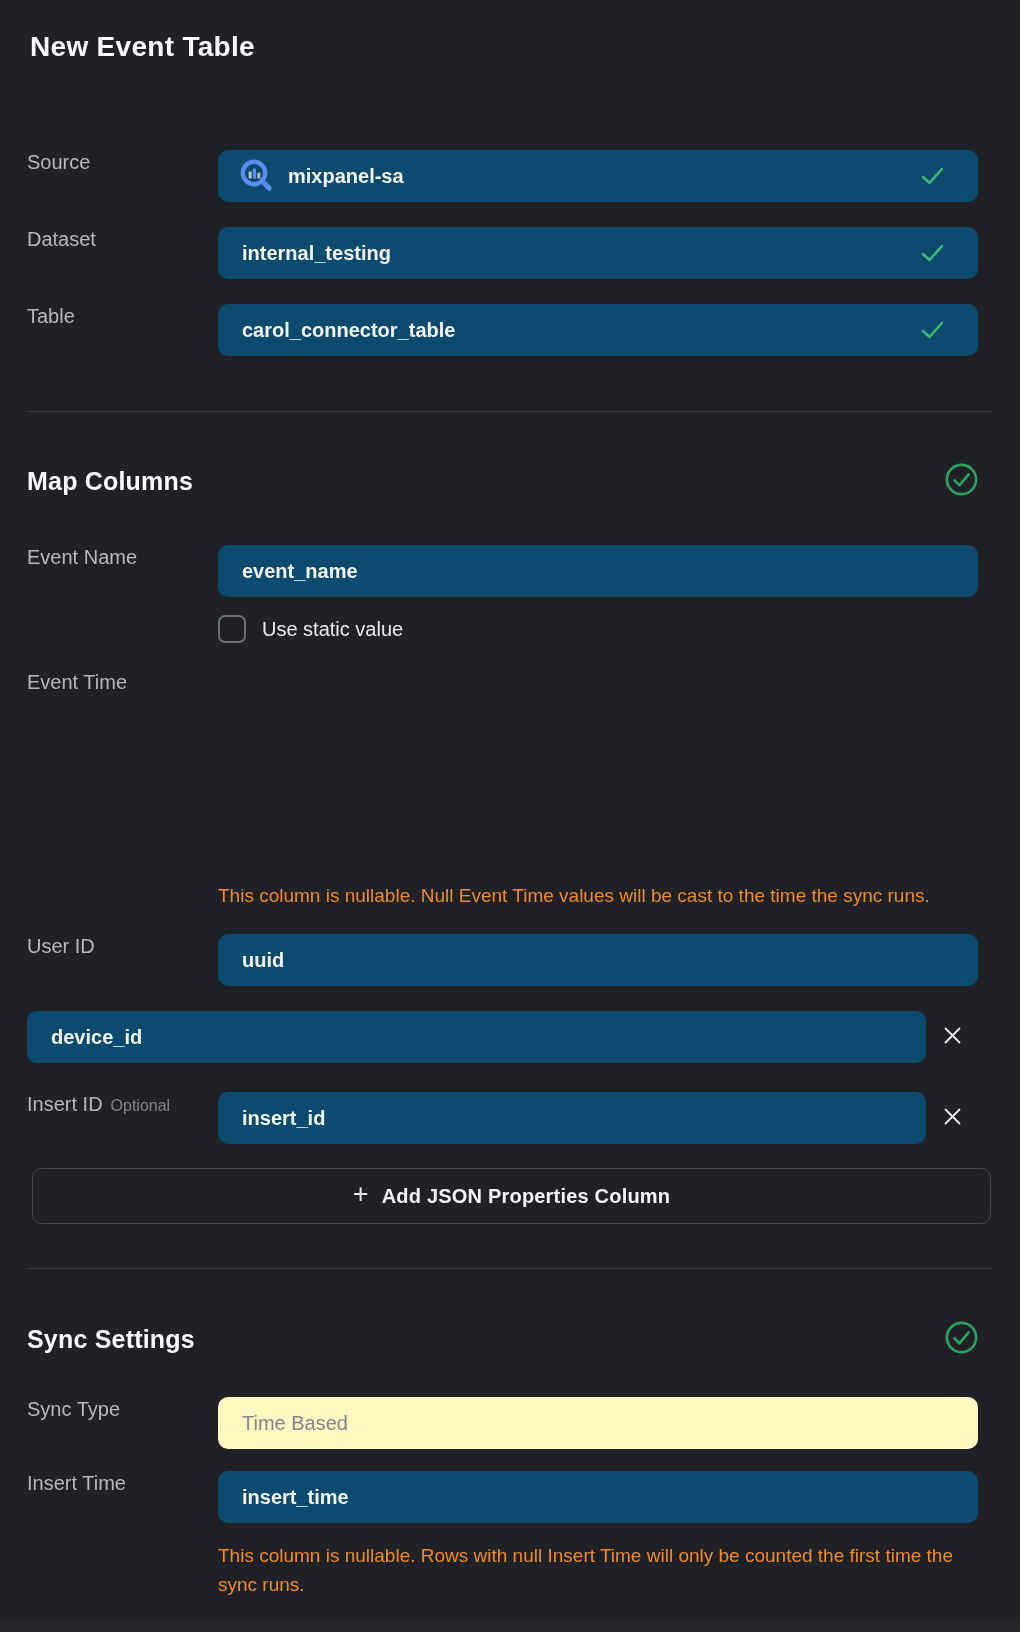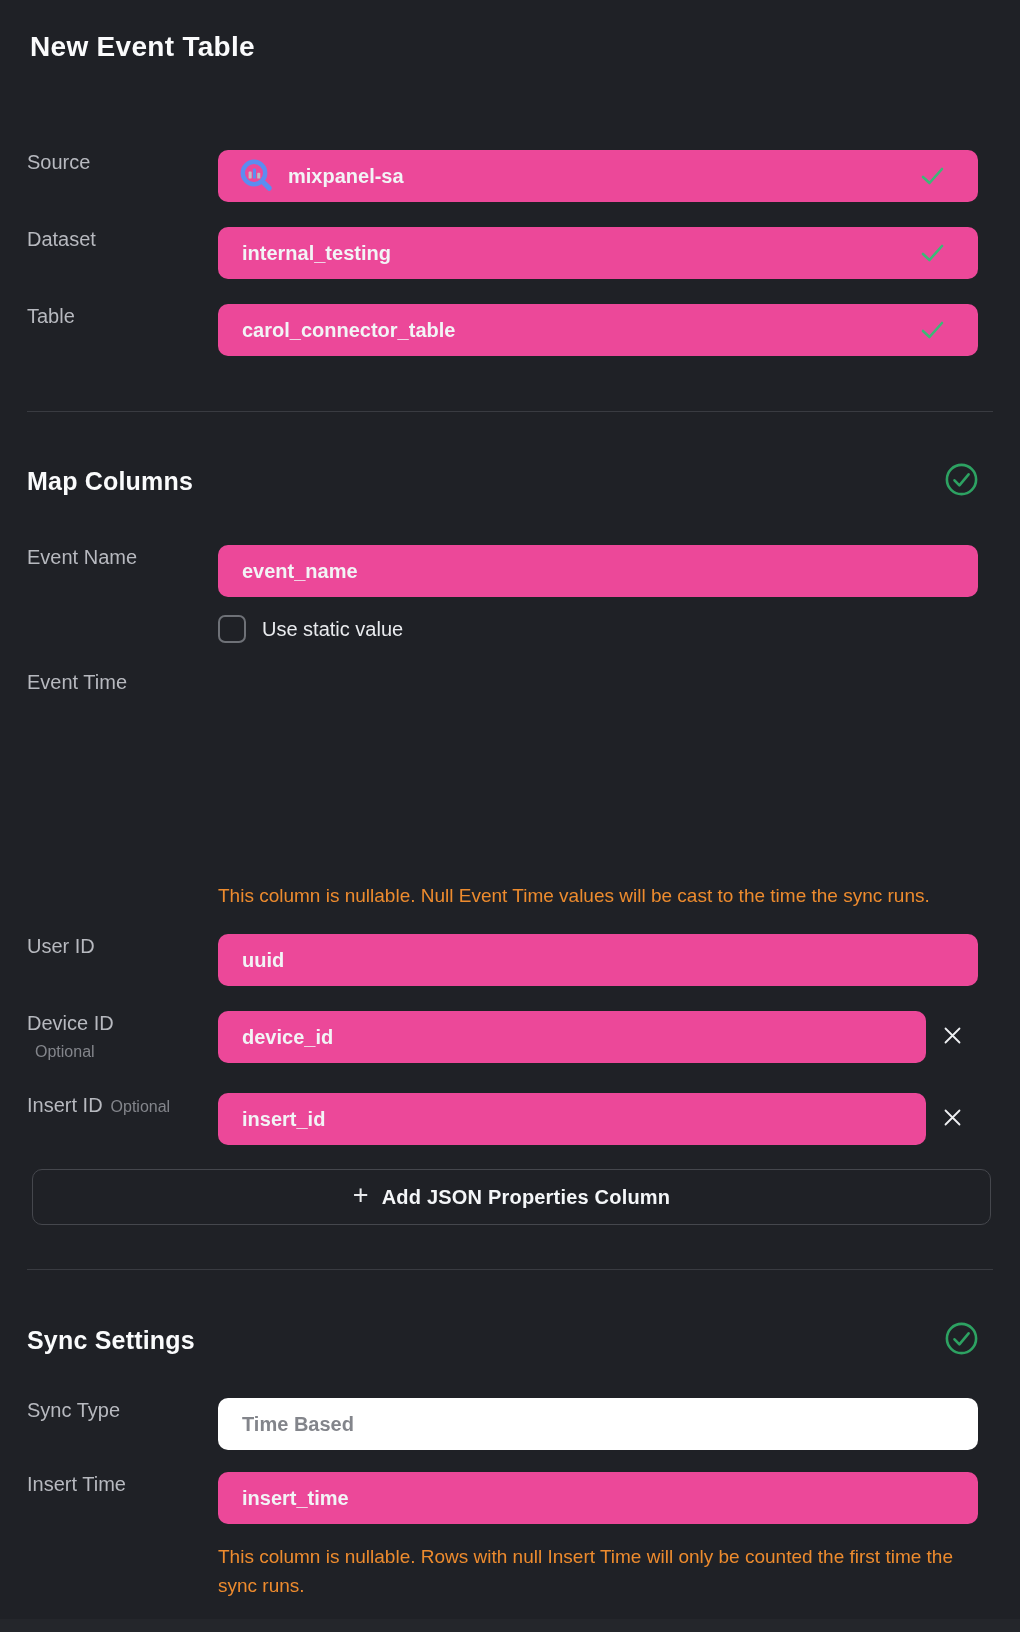--- a/index.html
+++ b/index.html
@@ -15,28 +15,28 @@
     font-size:28px;font-weight:700;color:#fafbfc;
     margin:0 0 0 3px;line-height:34px;letter-spacing:.3px;
   }
   .conn-section{margin-top:86px;}
   .field-row{display:flex;align-items:flex-start;margin-right:15px;}
   .mt25{margin-top:25px;}
   .flabel{
     flex:0 0 191px;width:191px;color:#b7b9bf;font-size:20px;line-height:24px;
   }
   .finput{
-    flex:1;height:52px;background:#ec4899;border-radius:10px;
+    flex:1;height:52px;background:#0c4a6e;border-radius:10px;
     display:flex;align-items:center;
     padding:0 56px 0 24px;box-sizing:border-box;
     position:relative;color:#f2f4f6;font-size:20px;font-weight:600;
     cursor:pointer;
   }
   .finput.with-icon{padding-left:20px;}
-  .finput.disabled{background:#ffffff;color:#83858b;font-weight:700;cursor:default;}
+  .finput.disabled{background:#fef9c3;color:#83858b;font-weight:400;cursor:default;}
   .bq-icon{margin-right:12px;display:flex;align-items:center;}
   .check-abs{position:absolute;right:34px;top:50%;transform:translateY(-50%);display:flex;}
   .section-head{
     display:flex;align-items:center;justify-content:space-between;
     margin-top:52px;margin-right:15px;height:34px;
   }
   .section-title{font-size:25px;font-weight:700;color:#fafbfc;margin:0;letter-spacing:.2px;}
   .divider{border:0;border-top:1px solid #393b41;margin:55px 0 0 0;}
   .divider2{border:0;border-top:1px solid #393b41;margin:44px 0 0 0;}
   .checkbox-row{display:flex;align-items:center;margin:18px 0 0 191px;}
@@ -169,24 +169,20 @@
     <div class="warning">This column is nullable. Null Event Time values will be cast to the time the sync runs.</div>
 
     <div class="field-row mt-user-id">
       <div class="flabel">User ID</div>
       <div class="finput">
         <span>uuid</span>
       </div>
     </div>
 
     <div class="field-row has-clear mt-device">
-      <div class="flabel label-stack">
-        <div>Device ID</div>
-        <div class="opt-sub">Optional</div>
-      </div>
       <div class="finput">
         <span>device_id</span>
       </div>
       <button class="clear-zone">
         <span>
           <svg width="21" height="21" viewBox="0 0 21 21">
               <path d="M3.5 3.5 L17.5 17.5 M17.5 3.5 L3.5 17.5" stroke="#eef0f2" stroke-width="1.8" stroke-linecap="round"></path>
             </svg>
         </span>
       </button>

